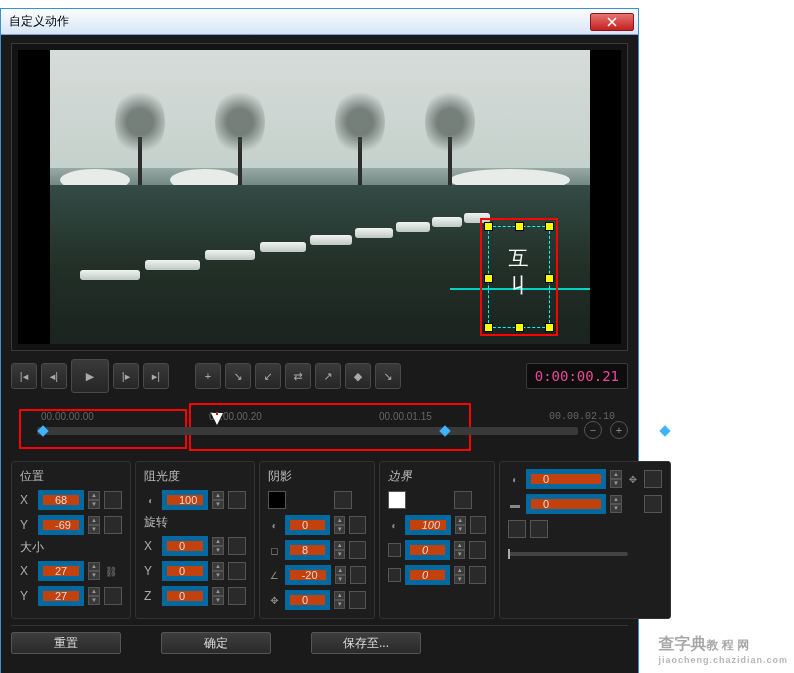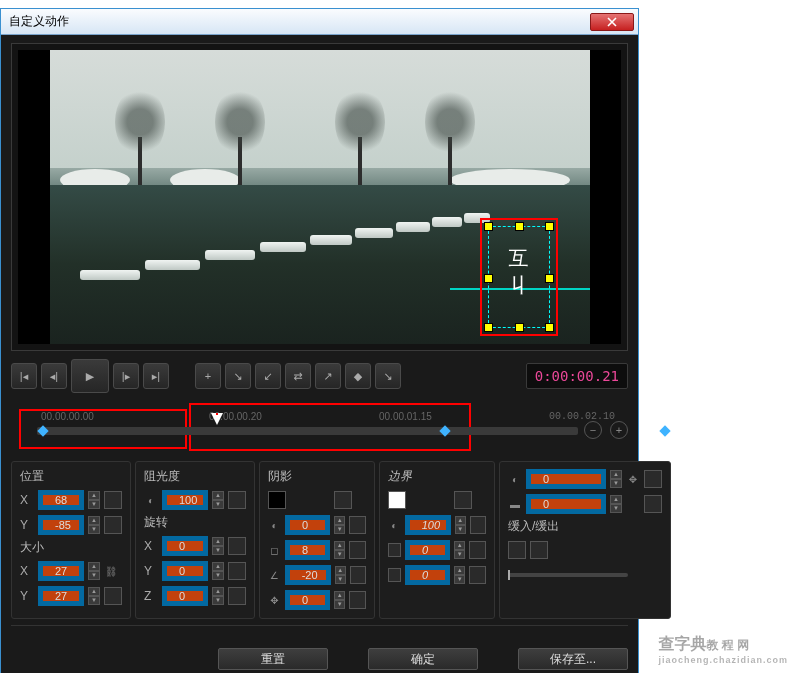--- a/index.html
+++ b/index.html
@@ -58,21 +58,21 @@
 .numbox { width:46px; height:20px; background:#c2410c; border:5px solid #0369a1; color:#ddd; padding:0 12px; font-size:11px; display:flex; align-items:center;}
 .spin { width:12px; display:flex; flex-direction:column;}
 .spin b{height:9px; background:#3a3a3a; border:1px solid #555; font-size:6px; color:#999; text-align:center; line-height:6px;}
 .sw { width:18px; height:18px; border:1px solid #555; background:#2a2a2a;}
 .sw.black{background:#000;} .sw.white{background:#fff;}
 .chk{width:14px;height:14px;border:1px solid #555;background:#2a2a2a;}
 .mini{width:14px;height:14px;display:inline-flex;align-items:center;justify-content:center;color:#888;font-size:10px;}
 .slider{width:120px;height:4px;background:#444;border-radius:2px;position:relative;}
 .slider i{position:absolute;left:0;top:-3px;width:2px;height:10px;background:#aaa;}
 
-.footer { margin-top:6px; display:flex; justify-content:flex-end; gap:40px; padding-top:22px; border-top:1px solid #333;}
+.footer { margin-top:6px; display:flex; justify-content:flex-start; gap:40px; padding-top:6px; border-top:1px solid #333;}
 .fbtn { width:110px; height:22px; background:linear-gradient(#3e3e3e,#2a2a2a); border:1px solid #555; color:#ddd; font-size:12px; display:flex; align-items:center; justify-content:center; border-radius:2px;}
 .watermark { position:absolute; right:6px; bottom:8px; font-size:16px; color:rgba(0,0,0,.35); font-weight:bold;}
 .watermark small{display:block;font-size:9px;color:rgba(0,0,0,.3);letter-spacing:1px;}
 </style>
 </head>
 <body>
 
 <div class="window">
   <div class="titlebar">
     <span class="title">自定义动作</span>
@@ -178,21 +178,21 @@
           <span class="lbl">X</span>
           <div class="numbox">68</div>
           <div class="spin">
               <b>▲</b>
               <b>▼</b>
             </div>
           <div class="sw"></div>
         </div>
         <div class="row">
           <span class="lbl">Y</span>
-          <div class="numbox">-85</div>
+          <div class="numbox">-69</div>
           <div class="spin">
               <b>▲</b>
               <b>▼</b>
             </div>
           <div class="sw"></div>
         </div>
         <span class="hdr">大小</span>
         <div class="row">
           <span class="lbl">X</span>
           <div class="numbox">27</div>
@@ -349,21 +349,20 @@
         <div class="row">
           <span class="mini">▬</span>
           <div class="numbox" style="width:80px;">0</div>
           <div class="spin">
               <b>▲</b>
               <b>▼</b>
             </div>
           <span style="width:14px;"></span>
           <div class="sw"></div>
         </div>
-        <span class="hdr">缓入/缓出</span>
         <div class="row">
           <div class="sw"></div>
           <div class="sw"></div>
         </div>
         <div class="row">
           <div class="slider">
               <i></i>
             </div>
         </div>
       </div>

